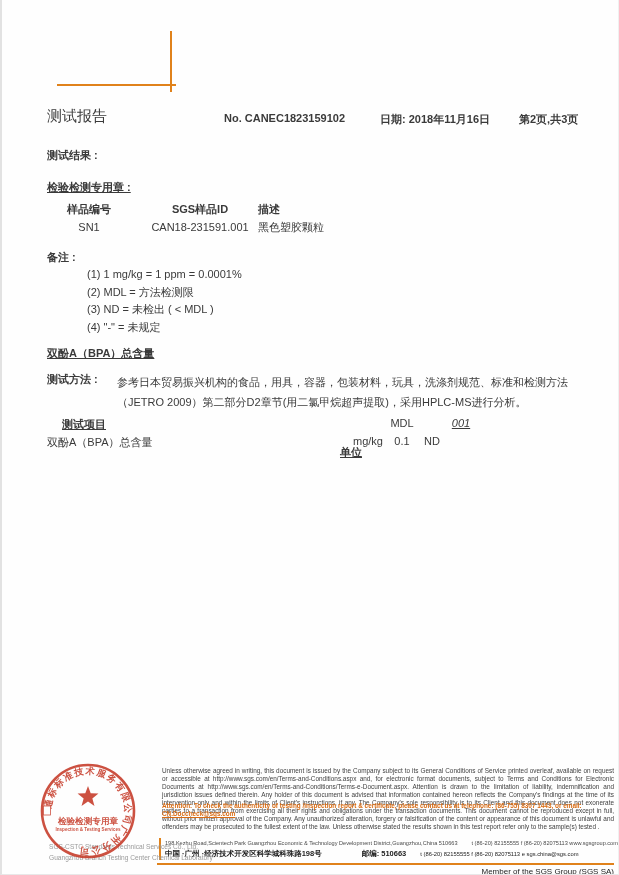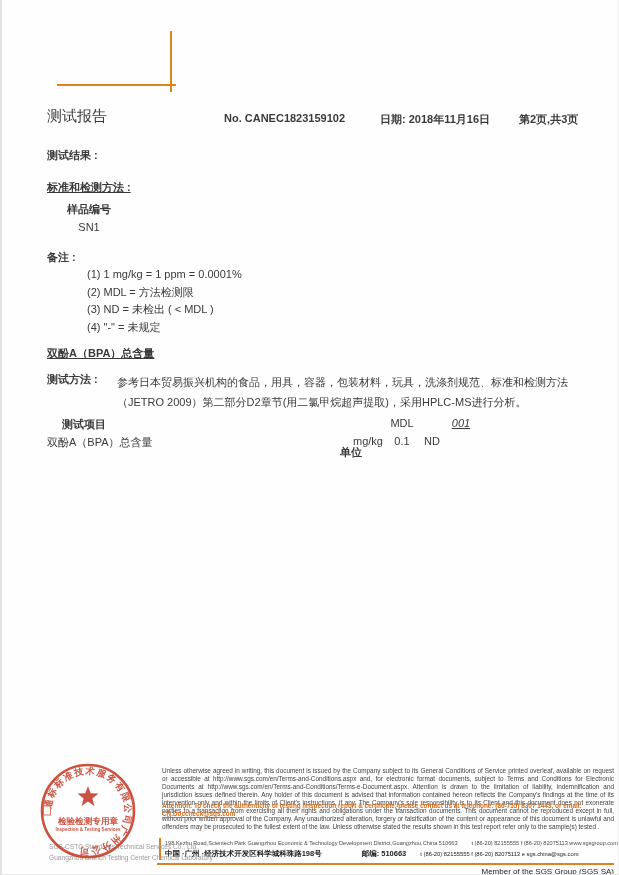--- a/index.html
+++ b/index.html
@@ -39,21 +39,21 @@
   .sample-col .hd { font-weight:bold; }
 
   
   .notes { left:85px; top:266px; font-size:11px; color:#3a3a3a; line-height:17.5px; }
 
   
   .method-text { left:115px; top:372px; width:480px; font-size:11px; color:#3a3a3a; line-height:20px; }
 
   
   .rt { font-size:11px; color:#3a3a3a; }
-  .rt-hd { font-weight:bold; }
+  .rt-hd { font-weight:bold; text-decoration:underline; }
   .rt-hd-thin { font-weight:normal; }
   .rt-hd-it { font-style:italic; font-weight:normal; text-decoration:underline; }
   .rt-h-item { left:60px; top:417px; }
   .rt-h-unit { left:328px; top:417px; width:42px; text-align:center;margin-top:28px; }
   .rt-h-mdl  { left:385px; top:417px; width:30px; text-align:center; }
   .rt-h-s001 { left:422px; top:417px; width:32px; text-align:center;margin-left:21px; }
   .rt-r-name { left:45px; top:435px; }
   .rt-r-unit { left:345px; top:435px; width:42px; text-align:center; }
   .rt-r-mdl  { left:385px; top:435px; width:30px; text-align:center; }
   .rt-r-s001 { left:422px; top:435px; width:32px; text-align:left; }
@@ -82,25 +82,33 @@
 
   <div class="abs logo-hline"></div>
   <div class="abs logo-vline"></div>
 
   <div class="abs doc-title">测试报告</div>
   <div class="abs report-no">No. CANEC1823159102</div>
   <div class="abs report-date">日期: 2018年11月16日</div>
   <div class="abs page-info">第2页,共3页</div>
 
   <div class="abs lbl results-label">测试结果 :</div>
-  <div class="abs lbl sample-desc-label">标准和检测方法 :</div>
+  <div class="abs lbl sample-desc-label">检验检测专用章 :</div>
 
   <div class="abs sample-col sc-a">
     <div class="hd">样品编号</div>
     <div>SN1</div>
+  </div>
+  <div class="abs sample-col sc-b">
+    <div class="hd">SGS样品ID</div>
+    <div>CAN18-231591.001</div>
+  </div>
+  <div class="abs sample-col sc-c">
+    <div class="hd">描述</div>
+    <div>黑色塑胶颗粒</div>
   </div>
 
   <div class="abs lbl notes-label">备注 :</div>
   <div class="abs notes">
     <div>(1) 1 mg/kg = 1 ppm = 0.0001%</div>
     <div>(2) MDL = 方法检测限</div>
     <div>(3) ND = 未检出 ( &lt; MDL )</div>
     <div>(4) "-" = 未规定</div>
   </div>
 

